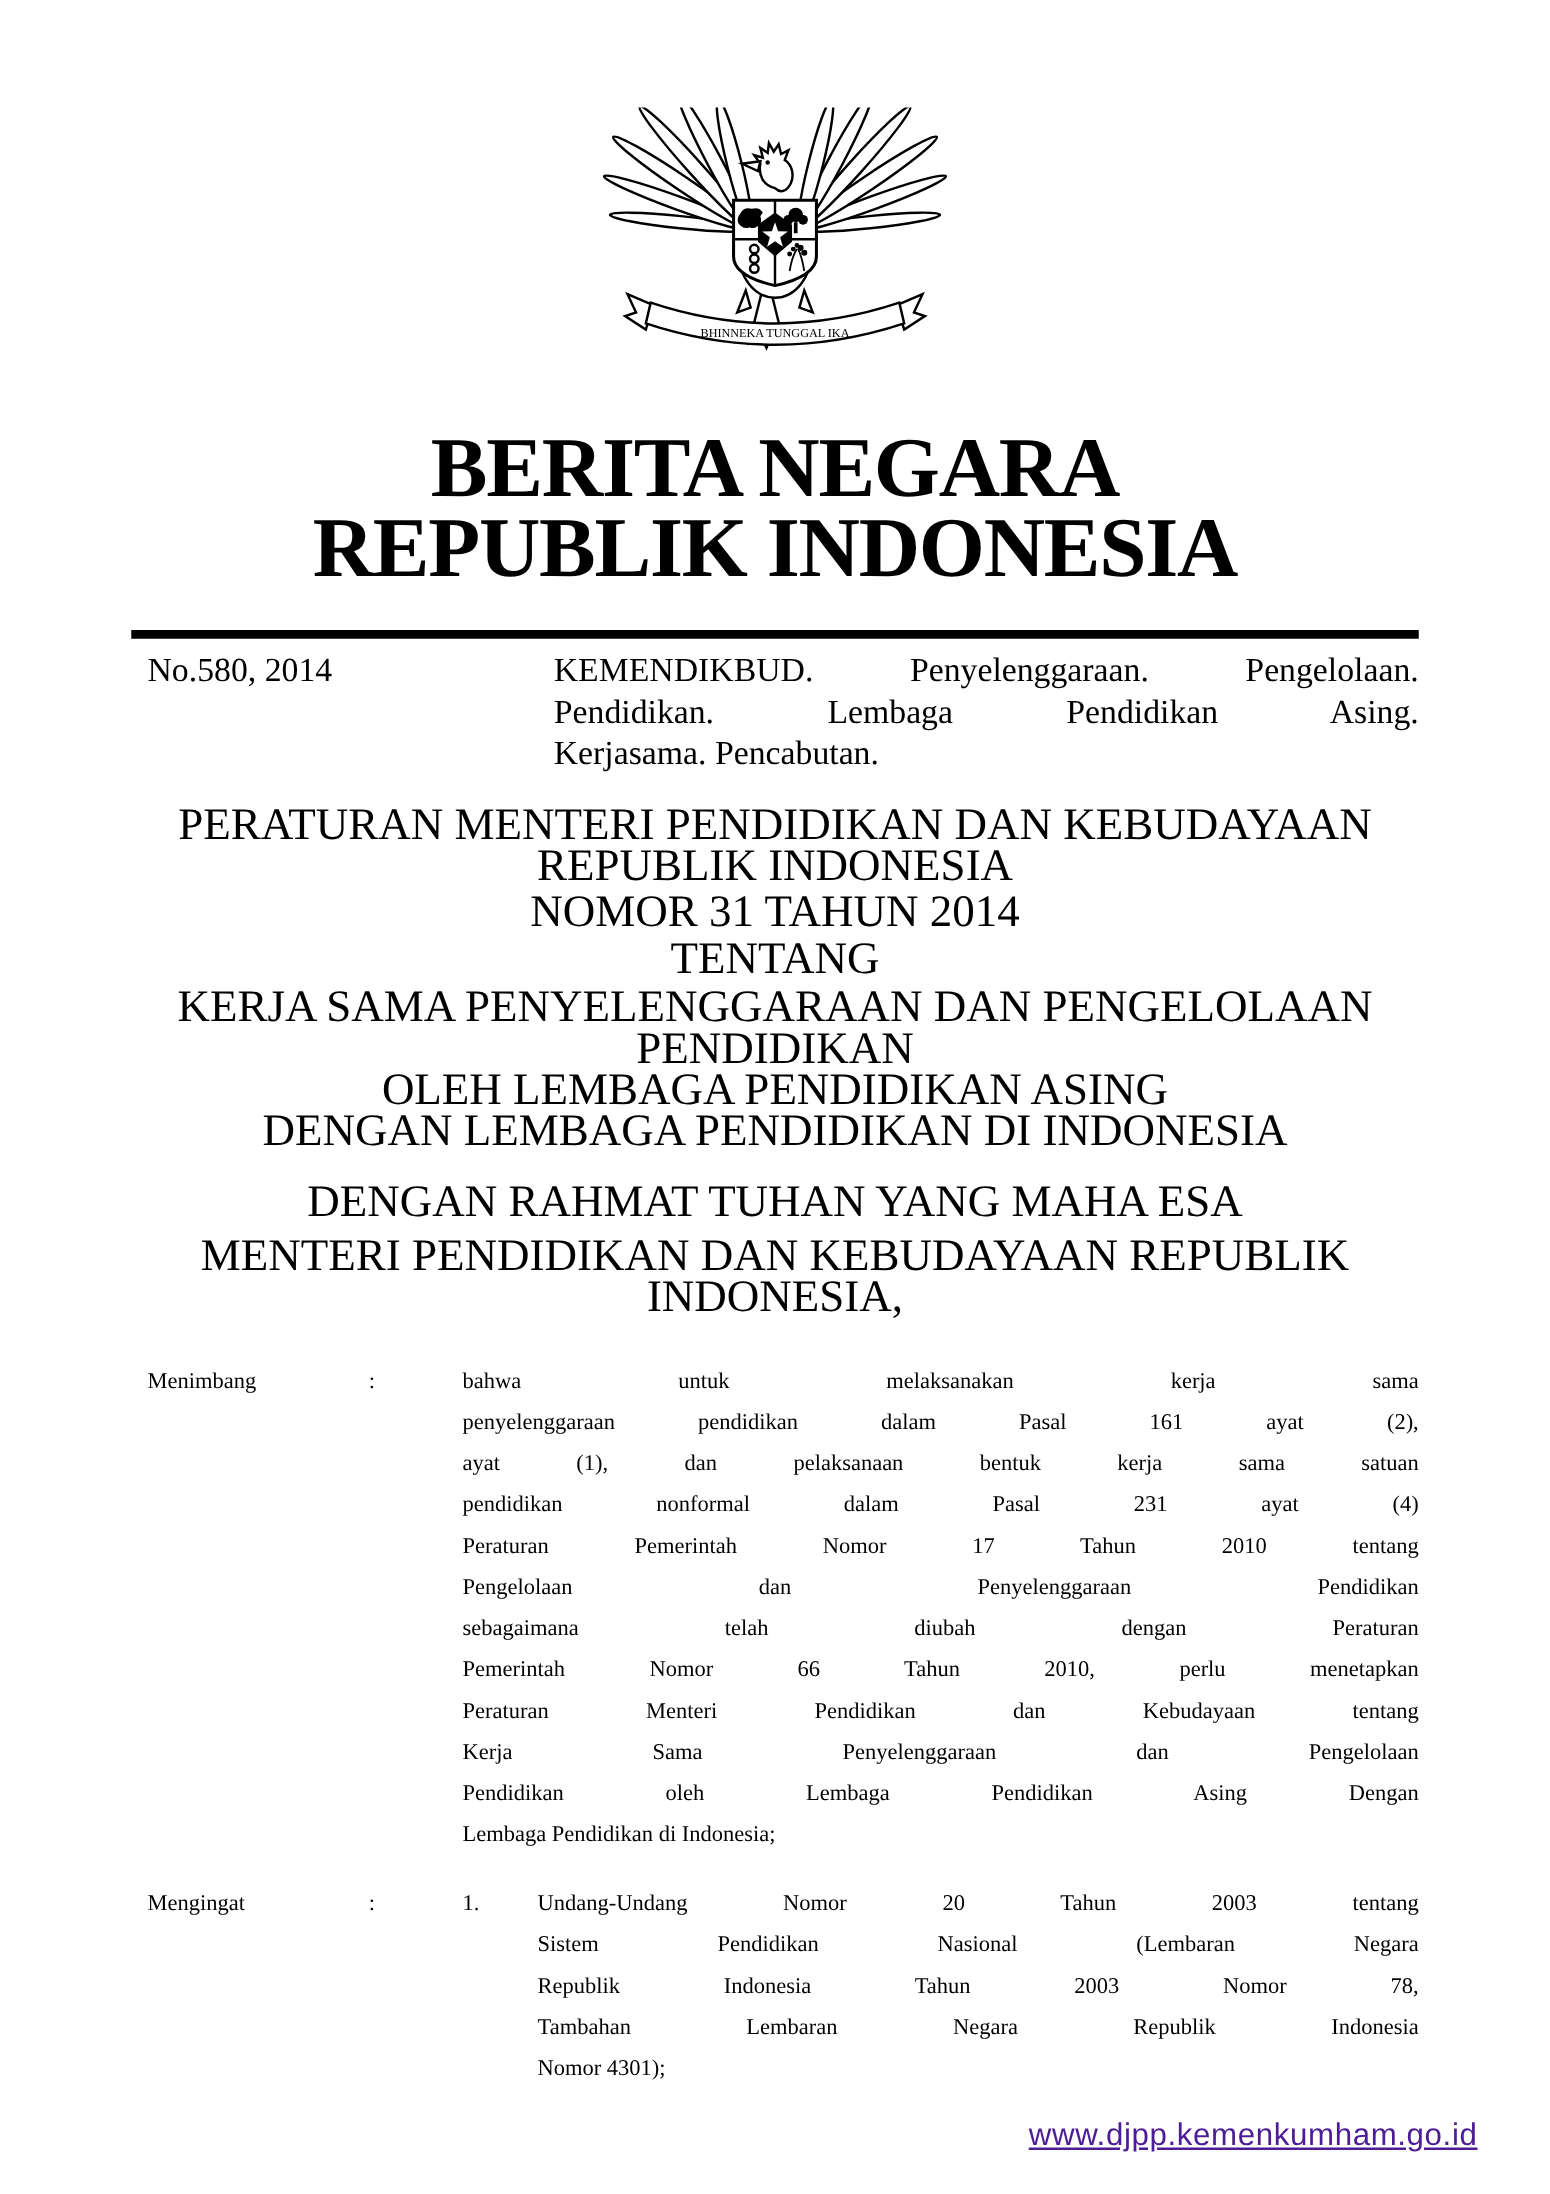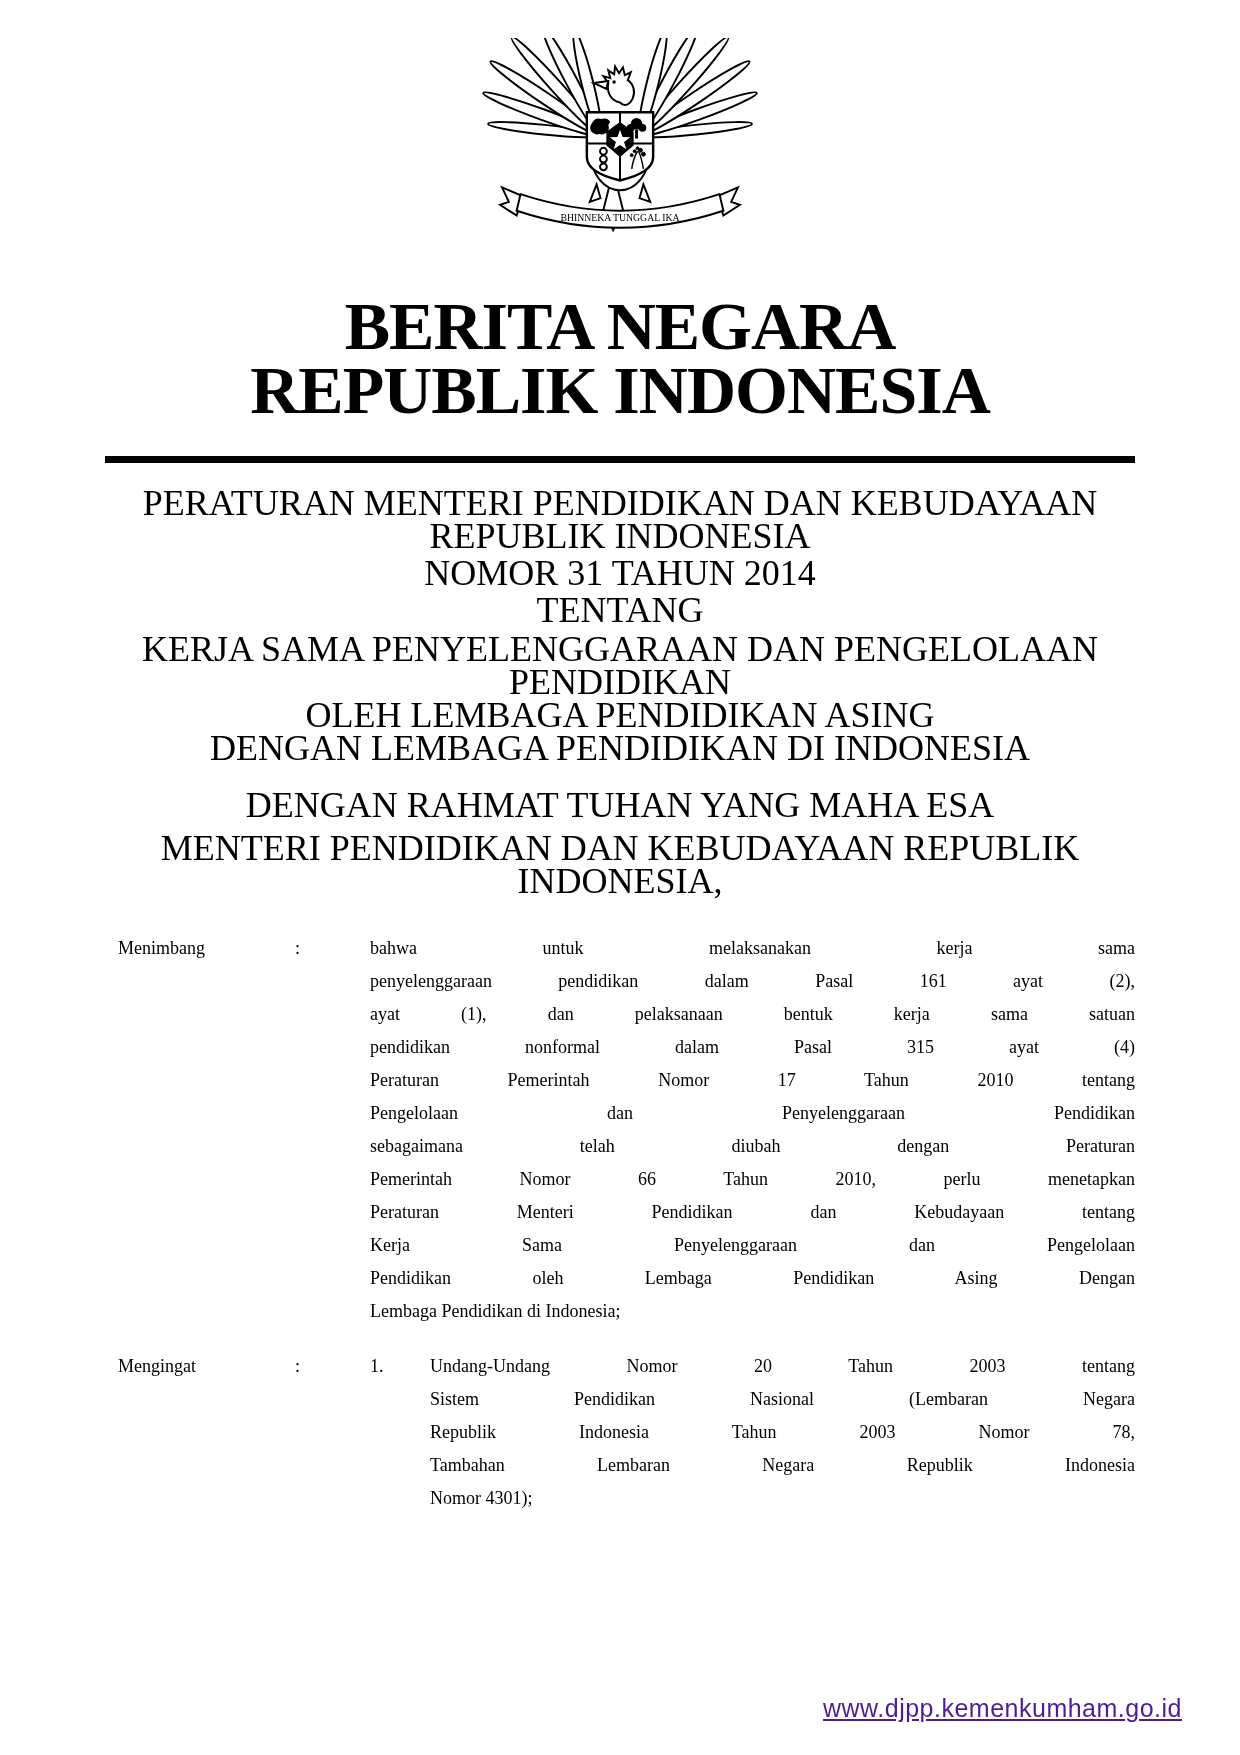--- a/index.html
+++ b/index.html
@@ -7,21 +7,21 @@
     position:relative;
     width:1240px; height:1755px;
     background:#fff;
     color:#000;
     font-family:"Liberation Serif","DejaVu Serif",serif;
     overflow:hidden;
     margin:0 auto;
   }
   .content { padding:0 105px; }
 
-  .emblem-wrap { padding-top:38px; text-align:center; }
+  .emblem-wrap { padding-top:86px; text-align:center; }
 
   .masthead-title {
     margin-top:42px;
     text-align:center;
     font-weight:bold;
     font-size:68px;
     line-height:64px;
     letter-spacing:-1px;
   }
 
@@ -136,41 +136,49 @@
   </div>
 
   <div class="masthead-title">
     <div>BERITA NEGARA</div>
     <div>REPUBLIK INDONESIA</div>
   </div>
 
   <div class="content">
     <div class="masthead-rule"></div>
 
+    <div class="header-row">
+      <div class="gazette-num">No.580, 2014</div>
+      <div class="gazette-abstract jlines">
+          <div class="jline">KEMENDIKBUD. Penyelenggaraan. Pengelolaan.</div>
+          <div class="jline">Pendidikan. Lembaga Pendidikan Asing.</div>
+          <div class="jline">Kerjasama. Pencabutan.</div>
+        </div>
+    </div>
 
     <div class="heading-block">
       <div class="h-center">PERATURAN MENTERI PENDIDIKAN DAN KEBUDAYAAN</div>
       <div class="h-center">REPUBLIK INDONESIA</div>
       <div class="h-center mt4">NOMOR 31 TAHUN 2014</div>
       <div class="h-center mt4">TENTANG</div>
       <div class="h-center mt6">KERJA SAMA PENYELENGGARAAN DAN PENGELOLAAN PENDIDIKAN</div>
       <div class="h-center">OLEH LEMBAGA PENDIDIKAN ASING</div>
       <div class="h-center">DENGAN LEMBAGA PENDIDIKAN DI INDONESIA</div>
       <div class="h-center invocation">DENGAN RAHMAT TUHAN YANG MAHA ESA</div>
       <div class="h-center authority">MENTERI PENDIDIKAN DAN KEBUDAYAAN REPUBLIK INDONESIA,</div>
     </div>
 
     <div class="clause-row first">
       <div class="clause-label">Menimbang</div>
       <div class="clause-colon">:</div>
       <div class="clause-body jlines">
           <div class="jline">bahwa untuk melaksanakan kerja sama</div>
           <div class="jline">penyelenggaraan pendidikan dalam Pasal 161 ayat (2),</div>
           <div class="jline">ayat (1), dan pelaksanaan bentuk kerja sama satuan</div>
-          <div class="jline">pendidikan nonformal dalam Pasal 315 ayat (4)</div>
+          <div class="jline">pendidikan nonformal dalam Pasal 231 ayat (4)</div>
           <div class="jline">Peraturan Pemerintah Nomor 17 Tahun 2010 tentang</div>
           <div class="jline">Pengelolaan dan Penyelenggaraan Pendidikan</div>
           <div class="jline">sebagaimana telah diubah dengan Peraturan</div>
           <div class="jline">Pemerintah Nomor 66 Tahun 2010, perlu menetapkan</div>
           <div class="jline">Peraturan Menteri Pendidikan dan Kebudayaan tentang</div>
           <div class="jline">Kerja Sama Penyelenggaraan dan Pengelolaan</div>
           <div class="jline">Pendidikan oleh Lembaga Pendidikan Asing Dengan</div>
           <div class="jline">Lembaga Pendidikan di Indonesia;</div>
         </div>
     </div>

